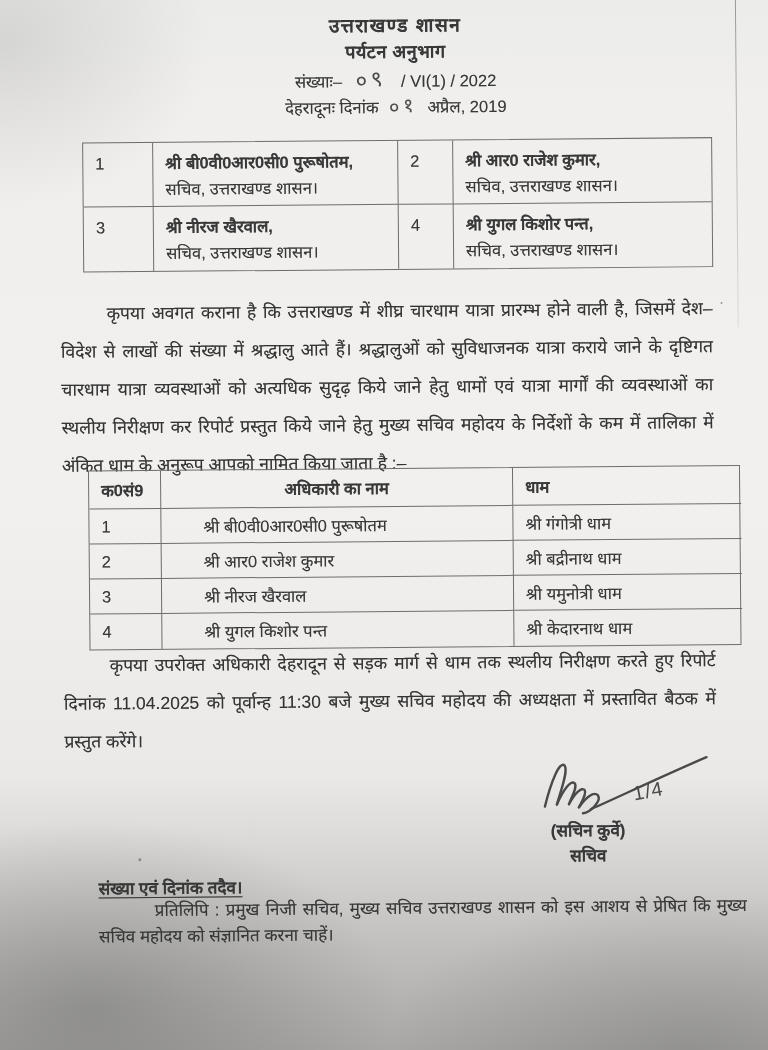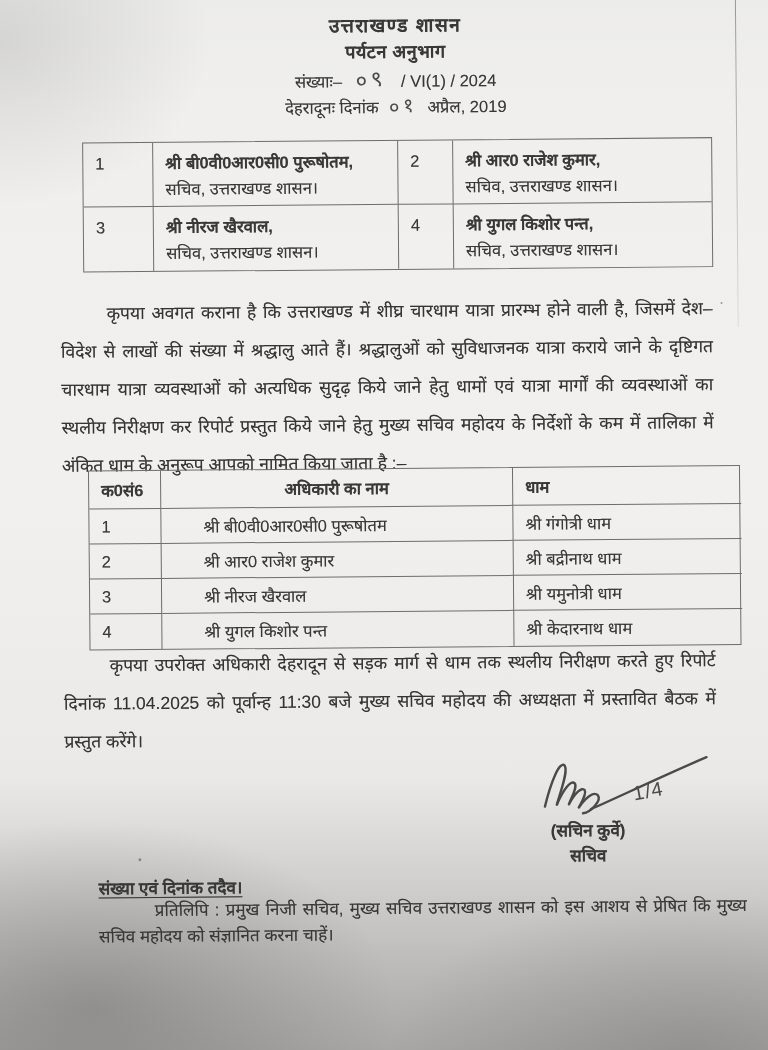--- a/index.html
+++ b/index.html
@@ -84,21 +84,21 @@
   svg path{fill:none;stroke:#4a4a4a;stroke-width:2.4;stroke-linecap:round;stroke-linejoin:round;}
 </style>
 </head>
 <body>
 
 <div class="doc">
 
   <div class="abs hdr">
     <div class="org">उत्तराखण्ड शासन</div>
     <div class="sec">पर्यटन अनुभाग</div>
-    <div class="refline"><span>संख्याः–</span><span class="hand">०९</span><span>/ VI(1) / 2024</span></div>
+    <div class="refline"><span>संख्याः–</span><span class="hand">०९</span><span>/ VI(1) / 2022</span></div>
     <div class="dateline"><span>देहरादूनः दिनांक</span><span class="hand small">०१</span><span>अप्रैल, 2019</span></div>
   </div>
 
   <div class="abs t1">
     <div class="c">1</div>
     <div class="c">
       <div class="nm">श्री बी0वी0आर0सी0 पुरूषोतम,</div>
       <div class="ds">सचिव, उत्तराखण्ड शासन।</div>
     </div>
     <div class="c">2</div>
@@ -114,21 +114,21 @@
     <div class="c last">4</div>
     <div class="c last">
       <div class="nm">श्री युगल किशोर पन्त,</div>
       <div class="ds">सचिव, उत्तराखण्ड शासन।</div>
     </div>
   </div>
 
   <div class="abs para p1">कृपया अवगत कराना है कि उत्तराखण्ड में शीघ्र चारधाम यात्रा प्रारम्भ होने वाली है, जिसमें देश–विदेश से लाखों की संख्या में श्रद्धालु आते हैं। श्रद्धालुओं को सुविधाजनक यात्रा कराये जाने के दृष्टिगत चारधाम यात्रा व्यवस्थाओं को अत्यधिक सुदृढ़ किये जाने हेतु धामों एवं यात्रा मार्गों की व्यवस्थाओं का स्थलीय निरीक्षण कर रिपोर्ट प्रस्तुत किये जाने हेतु मुख्य सचिव महोदय के निर्देशों के कम में तालिका में अंकित धाम के अनुरूप आपको नामित किया जाता है :–</div>
 
   <div class="abs t2">
-    <div class="cell h c1">क0सं6</div>
+    <div class="cell h c1">क0सं9</div>
     <div class="cell h c2">अधिकारी का नाम</div>
     <div class="cell h c3">धाम</div>
 
     <div class="cell r c1">1</div>
     <div class="cell r c2">श्री बी0वी0आर0सी0 पुरूषोतम</div>
     <div class="cell r c3">श्री गंगोत्री धाम</div>
 
     <div class="cell r c1">2</div>
     <div class="cell r c2">श्री आर0 राजेश कुमार</div>
     <div class="cell r c3">श्री बद्रीनाथ धाम</div>

